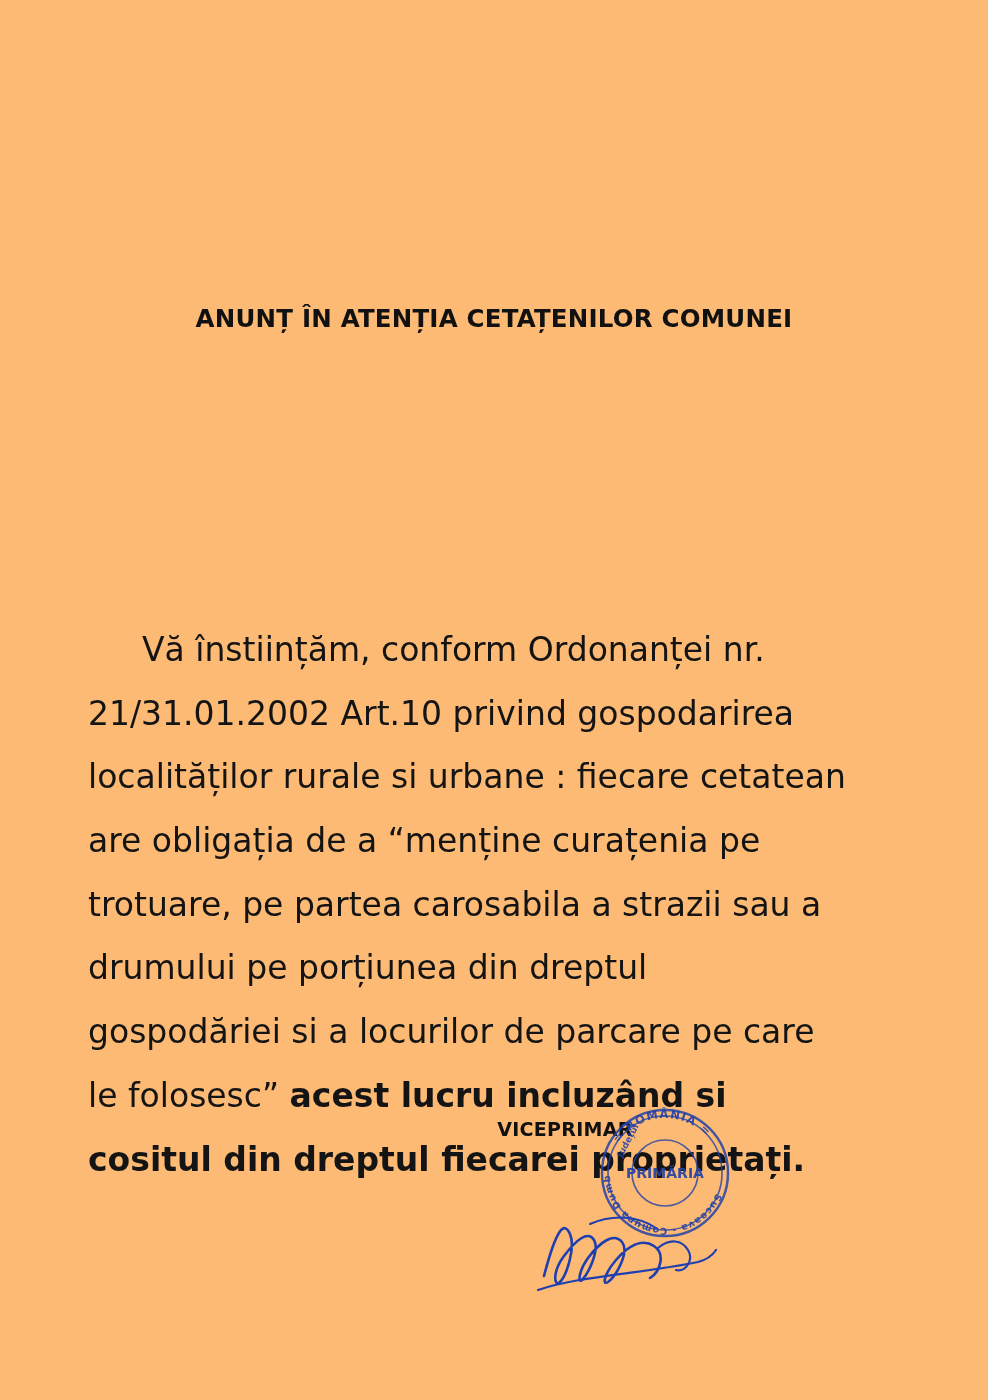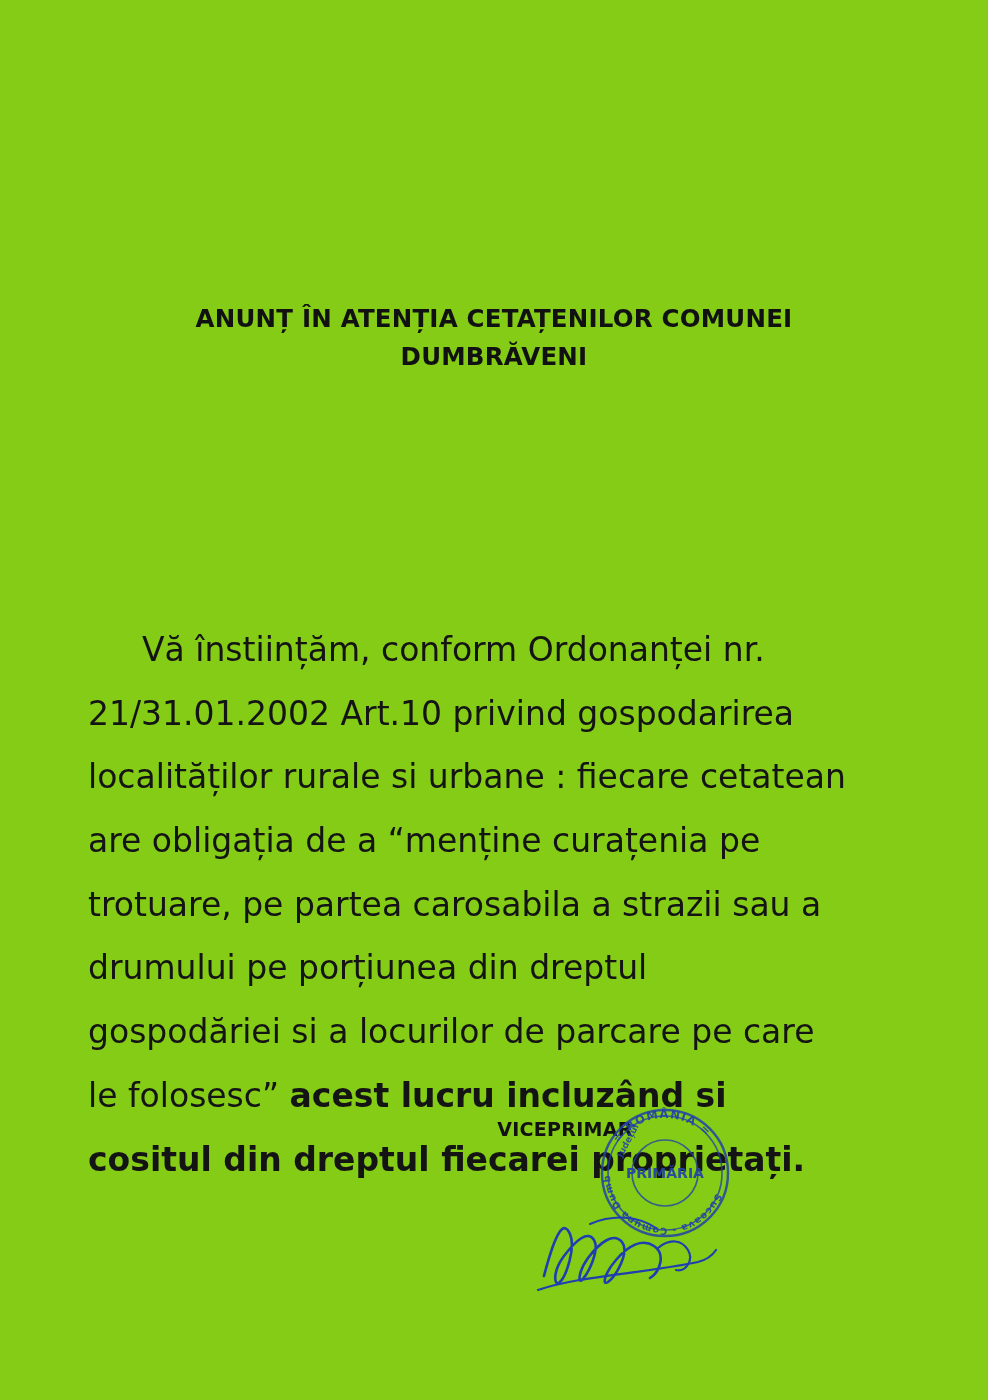--- a/index.html
+++ b/index.html
@@ -12,21 +12,21 @@
     height: 1400px;
     position: relative;
     font-family: "DejaVu Sans", sans-serif;
     color: #1a1a1a;
     overflow: hidden;
   }
 
   .page {
     position: absolute;
     inset: 0;
-    background: #84cc16;
+    background: #fdba74;
   }
 
   
   .title-block {
     position: absolute;
     left: 90px;
     top: 300px;
     width: 808px;
     text-align: center;
   }
@@ -101,21 +101,20 @@
     pointer-events: none;
   }
 </style>
 </head>
 <body>
 
 <div class="page">
 
   <div class="title-block">
     <div class="title-line">ANUNȚ ÎN ATENȚIA CETAȚENILOR COMUNEI</div>
-    <div class="title-line">DUMBRĂVENI</div>
   </div>
 
   <div class="body-block">
     <p class="body-text"><span class="indent"></span><span>Vă  înstiințăm, conform Ordonanței nr. 21/31.01.2002 Art.10 privind gospodarirea localităților rurale si urbane : fiecare cetatean are obligația de a “menține curațenia pe trotuare, pe partea carosabila a strazii sau a drumului pe porțiunea din dreptul gospodăriei si a locurilor de parcare pe care le folosesc” </span><b>acest lucru incluzând si cositul din dreptul fiecarei proprietați.</b></p>
   </div>
 
   <div class="sign-block">
     <div class="sign-role">VICEPRIMAR</div>
   </div>
 

